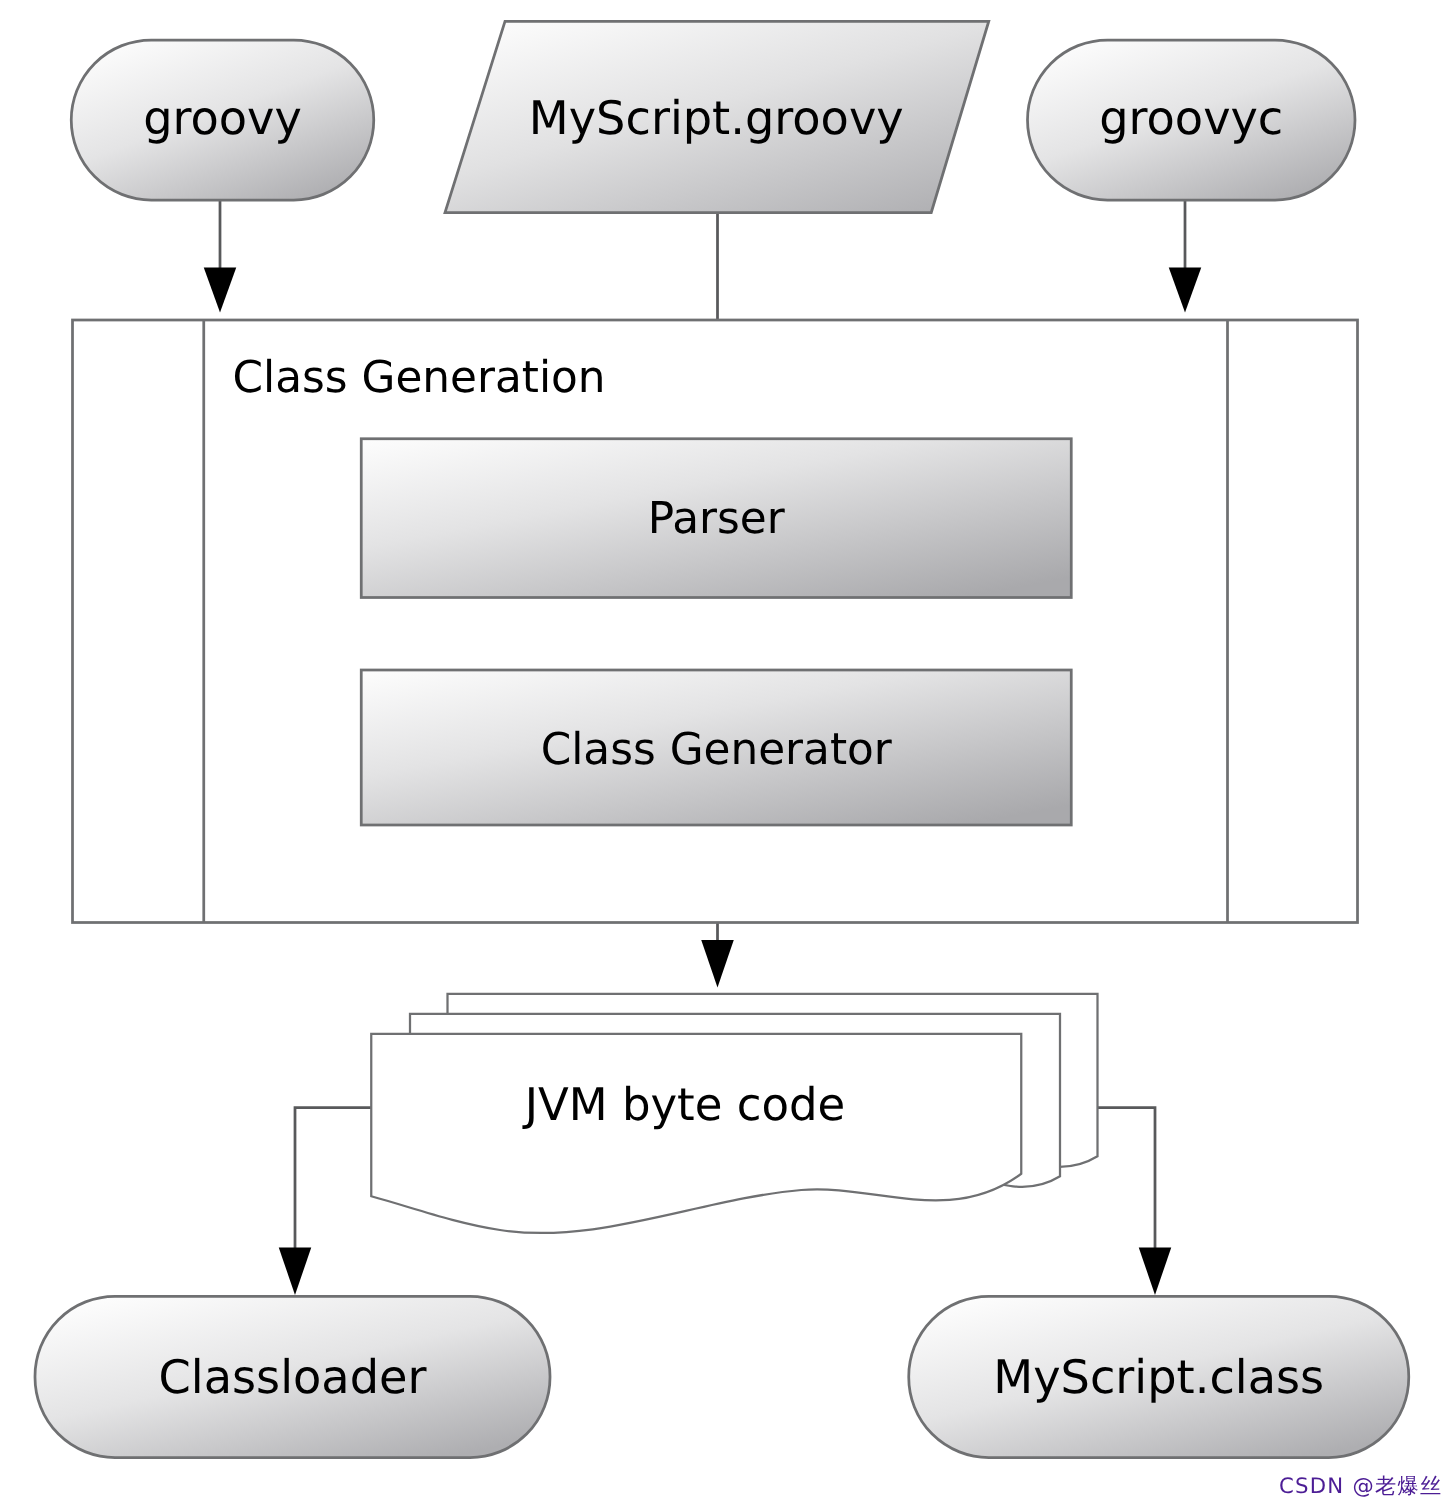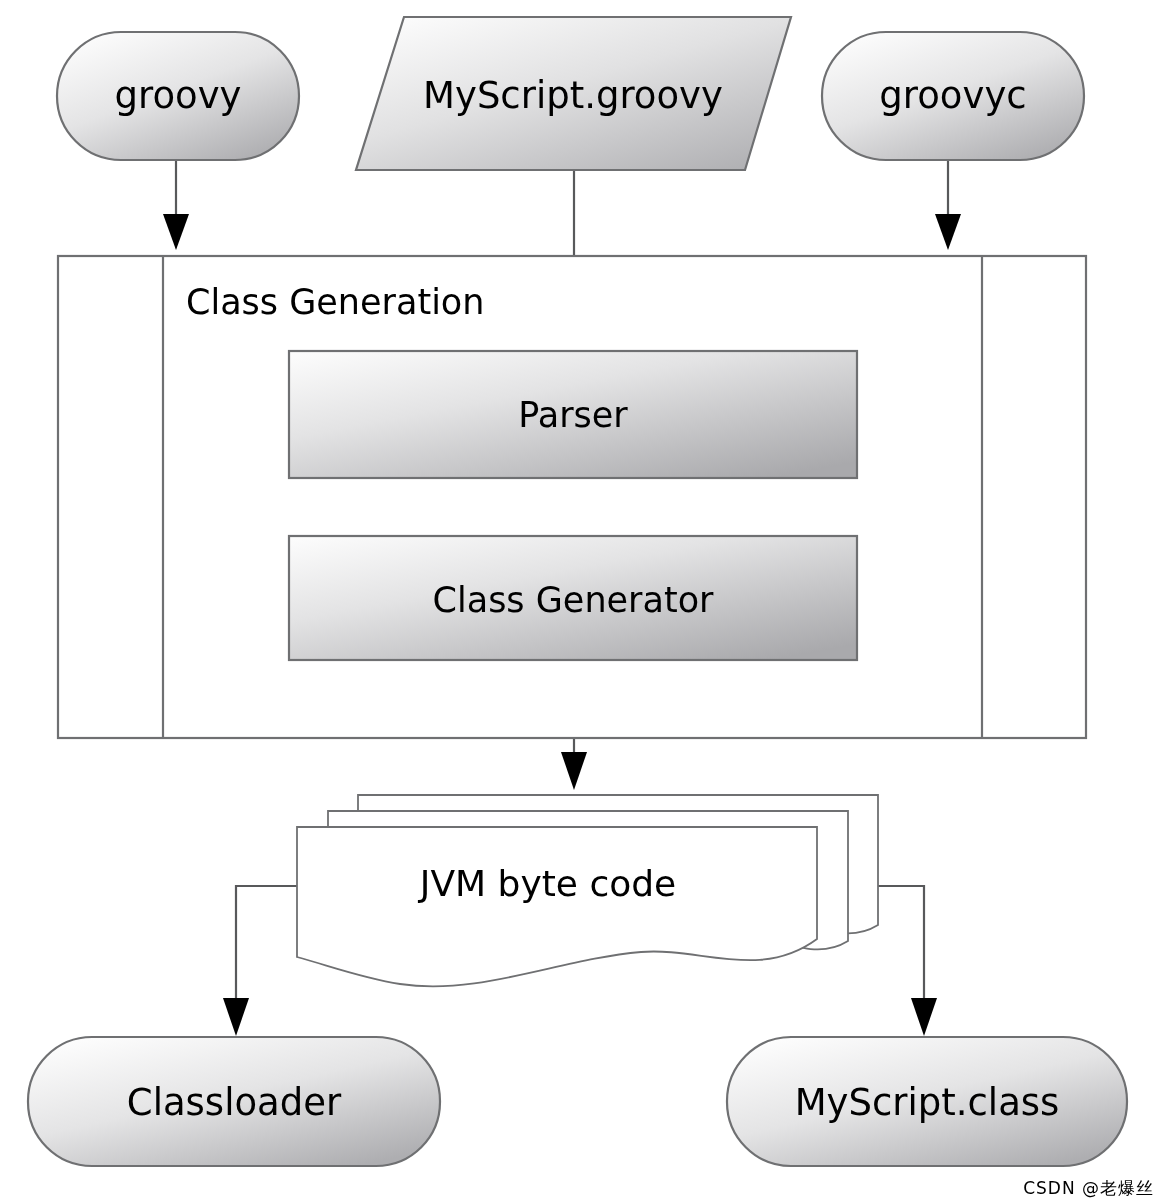--- a/index.html
+++ b/index.html
@@ -15,21 +15,21 @@
                font-size:35px;fill:#000;text-anchor:start;dominant-baseline:middle;}
   .doc-label{font-family:"DejaVu Sans","Liberation Sans",sans-serif;
              font-size:36px;fill:#000;text-anchor:middle;dominant-baseline:middle;}
   .edge{fill:none;stroke:#58595b;stroke-width:2.2;}
   .arrowhead{fill:#000;stroke:none;}
   .shape-stroke{stroke:#6f7072;stroke-width:2.2;}
   .panel{fill:#ffffff;stroke:#6f7072;stroke-width:2.2;}
   .docpaper{fill:#ffffff;stroke:#6f7072;stroke-width:1.8;}
   #watermark{position:absolute;right:6px;bottom:4px;
              font-family:"DejaVu Sans","Liberation Sans",sans-serif;
-             font-size:17px;color:#000000;letter-spacing:1px;
+             font-size:17px;color:#4c1d95;letter-spacing:1px;
              white-space:nowrap;user-select:none;}
 </style>
 </head>
 <body>
 
 <div id="stage">
 
   <svg id="diagram" viewBox="0 0 1160 1204">
     <defs>
       <linearGradient id="gradShape" x1="0" y1="0" x2="0.75" y2="1">

